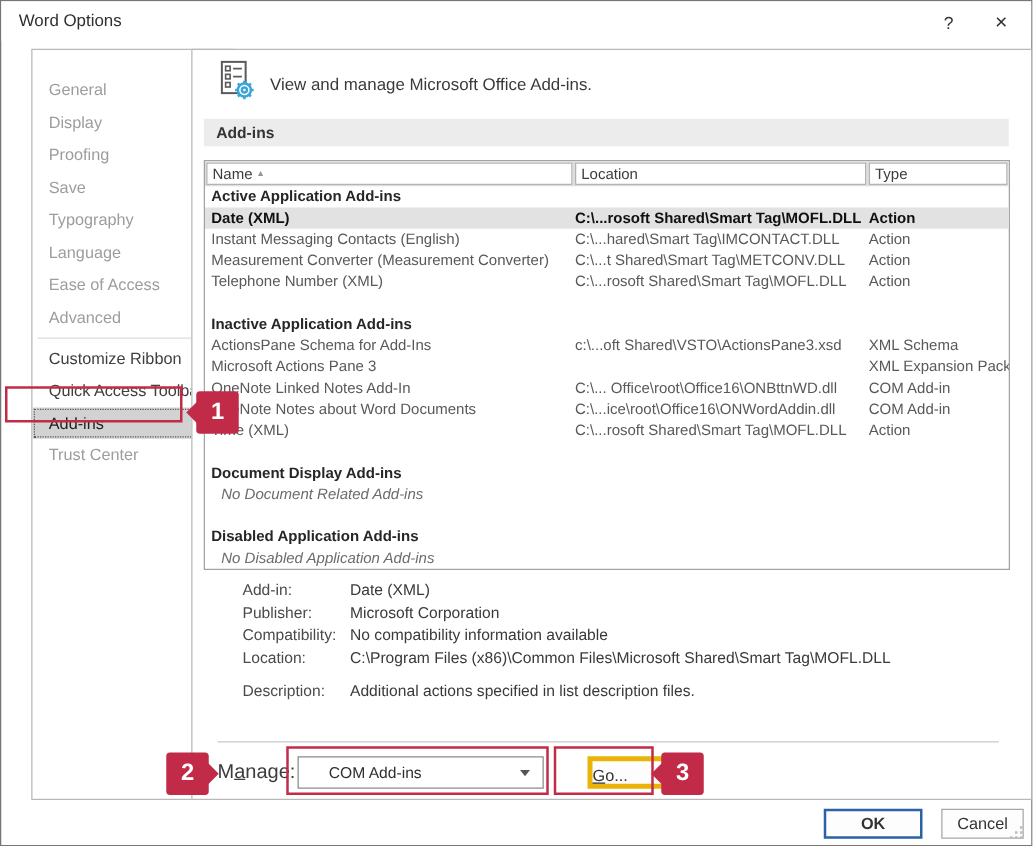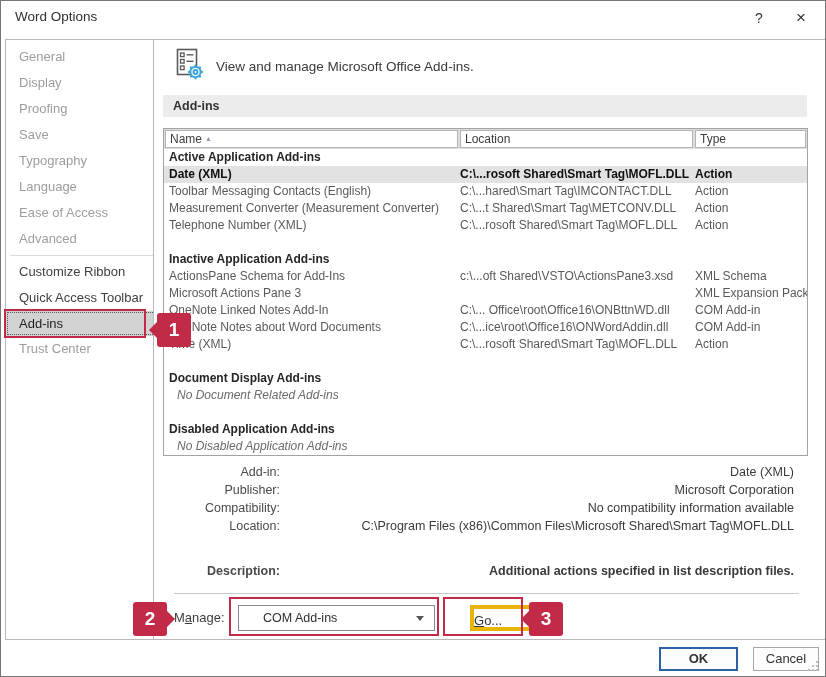--- a/index.html
+++ b/index.html
@@ -8,21 +8,21 @@
     border:1px solid #767676;font-family:"Liberation Sans",sans-serif;
     color:#3b3b3b;overflow:hidden;
   }
   
   .titlebar{position:absolute;left:0;top:0;right:0;height:32px;background:#fff;}
   .title{position:absolute;left:14px;top:8px;font-size:13.5px;color:#2f2f2f;}
   .winbtn{position:absolute;top:4px;width:28px;height:26px;text-align:center;line-height:26px;color:#333;cursor:default;}
   .help{right:52px;font-size:14px;}
   .close{right:10px;font-size:17px;}
   
-  .sidebar{position:absolute;left:4px;top:38px;width:162px;height:601px;border:1px solid #b8b8b8;background:#fff;box-sizing:border-box;padding-top:4px;}
+  .sidebar{position:absolute;left:24px;top:38px;width:162px;height:601px;border:1px solid #b8b8b8;background:#fff;box-sizing:border-box;padding-top:19px;}
   .sb-item{height:26px;line-height:26px;padding-left:13px;font-size:13px;cursor:default;}
   .sb-item.dim{color:#9d9d9d;}
   .sb-item.normal{color:#404040;}
   .sb-item.selected{color:#1f1f1f;background:#d2d2d2;outline:1px dotted #5a5a5a;outline-offset:-2px;height:25px;line-height:25px;}
   .sb-divider{height:1px;background:#dcdcdc;margin:3px 4px;}
   .main{position:absolute;left:152px;top:38px;width:776px;height:601px;border:1px solid #b8b8b8;background:#fff;box-sizing:border-box;}
   
   .head-row{position:absolute;left:22px;top:8px;display:flex;align-items:center;gap:10px;}
   .head-text{font-size:13.5px;color:#3a3a3a;}
   
@@ -36,28 +36,28 @@
   .th-type{flex:1;}
   .sort{font-size:7px;color:#8b97a3;vertical-align:2px;margin-left:3px;}
   .trow{display:grid;grid-template-columns:296px 235px 1fr;height:17px;line-height:17px;font-size:12px;color:#595959;}
   .trow span{overflow:hidden;white-space:nowrap;}
   .trow .c1{padding-left:5px;}
   .trow.group{font-weight:bold;color:#262626;}
   .trow.note{font-style:italic;color:#6b6b6b;}
   .trow.note .c1{padding-left:13px;}
   .trow.selected{background:#e2e2e2;color:#101010;font-weight:bold;}
   
-  .details{position:absolute;left:40px;top:426px;width:600px;font-size:12.5px;text-align:right;}
+  .details{position:absolute;left:40px;top:426px;width:600px;font-size:12.5px;}
   .drow{display:grid;grid-template-columns:86px 1fr;margin-bottom:5px;line-height:13px;}
-  .drow.gap{margin-top:32px;font-weight:bold;}
+  .drow.gap{margin-top:14px;}
   .dlabel{color:#4a4a4a;}
   .dvalue{color:#3a3a3a;}
   
   .divider{position:absolute;left:20px;top:553px;width:625px;height:1px;background:#c9c9c9;}
-  .manage-label{position:absolute;left:20px;top:565px;height:26px;line-height:26px;font-size:13px;color:#3c3c3c;}
+  .manage-label{position:absolute;left:20px;top:565px;height:26px;line-height:26px;font-size:16px;color:#3c3c3c;}
   .accel{text-decoration:underline;}
   .combo{position:absolute;left:84px;top:565px;width:197px;height:26px;border:1px solid #8a8a8a;box-sizing:border-box;background:#fff;font-size:12.5px;color:#2f2f2f;line-height:24px;padding-left:24px;cursor:default;}
   .combo-arrow{position:absolute;right:10px;top:10px;width:0;height:0;border-left:4px solid transparent;border-right:4px solid transparent;border-top:5px solid #555;}
   .go-btn{position:absolute;left:296px;top:565px;width:66px;height:26px;border:4px solid #eab308;background:#fdfdfd;box-sizing:border-box;text-align:left;line-height:24px;font-size:13px;color:#333;cursor:default;margin-left:20px;}
   
   .btn{position:absolute;box-sizing:border-box;text-align:center;font-size:13px;color:#333;background:#fdfdfd;cursor:default;}
   .ok{left:658px;top:646px;width:79px;height:24px;border:2px solid #2a62a8;line-height:20px;font-weight:bold;}
   .cancel{left:752px;top:646px;width:66px;height:24px;border:1px solid #a6a6a6;line-height:22px;}
   .grip{position:absolute;right:5px;bottom:5px;width:12px;height:12px;}
   .grip i{position:absolute;left:0;bottom:0;width:2px;height:2px;background:#bcbcbc;
@@ -147,21 +147,21 @@
             <span class="c1">Active Application Add-ins</span>
             <span class="c2"></span>
             <span class="c3"></span>
           </div>
           <div class="trow item selected">
             <span class="c1">Date (XML)</span>
             <span class="c2">C:\...rosoft Shared\Smart Tag\MOFL.DLL</span>
             <span class="c3">Action</span>
           </div>
           <div class="trow item">
-            <span class="c1">Toolbar Messaging Contacts (English)</span>
+            <span class="c1">Instant Messaging Contacts (English)</span>
             <span class="c2">C:\...hared\Smart Tag\IMCONTACT.DLL</span>
             <span class="c3">Action</span>
           </div>
           <div class="trow item">
             <span class="c1">Measurement Converter (Measurement Converter)</span>
             <span class="c2">C:\...t Shared\Smart Tag\METCONV.DLL</span>
             <span class="c3">Action</span>
           </div>
           <div class="trow item">
             <span class="c1">Telephone Number (XML)</span>

